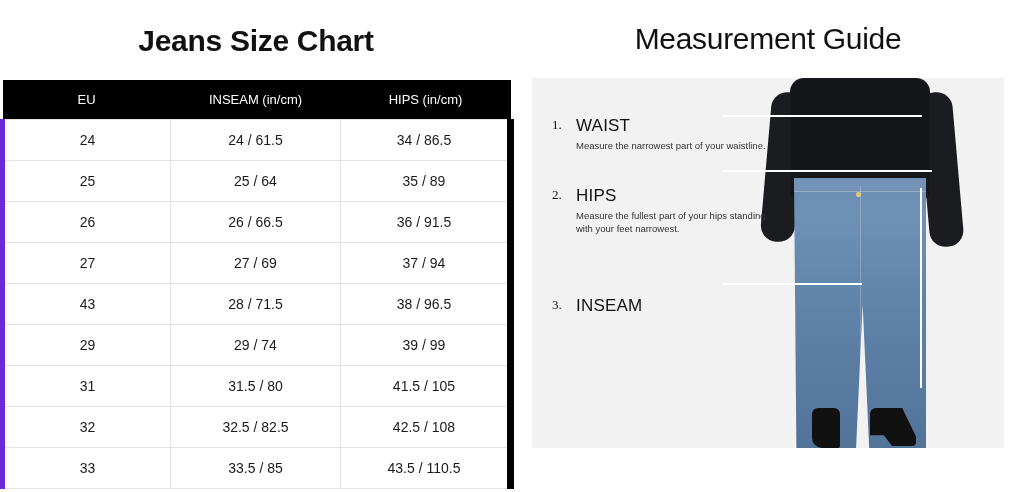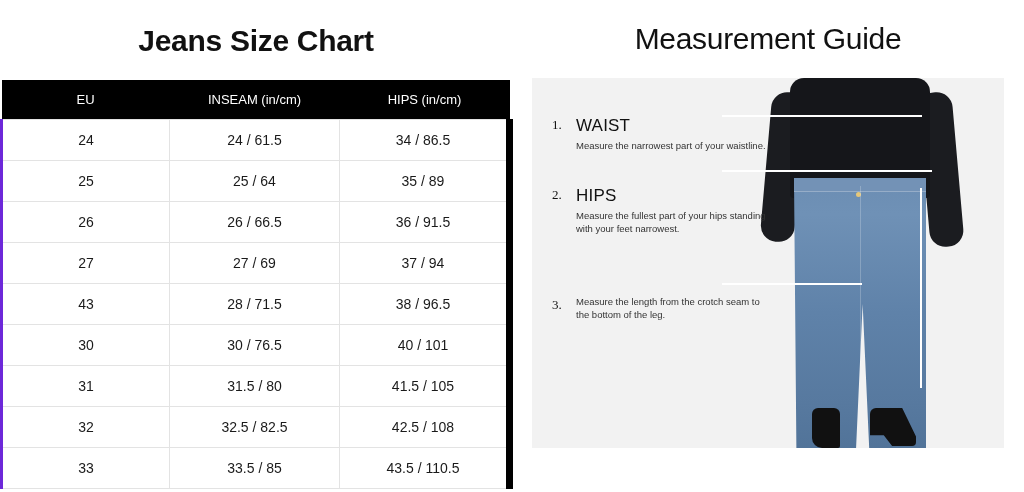--- a/index.html
+++ b/index.html
@@ -56,21 +56,21 @@
   table.size-table th.col-waist { width: 138px; }
   table.size-table th.col-hips { width: 138px; }
   table.size-table td {
     font-size: 14px;
     font-weight: 400;
     text-align: center;
     padding: 12px 0;
     border: 1px solid #e3e3e3;
     color: #1a1a1a;
   }
-  table.size-table tr td:first-child { border-left: 3px solid #6d28d9; text-align: center; }
+  table.size-table tr td:first-child { border-left: 5px solid #6d28d9; text-align: center; }
   table.size-table tr td:last-child { border-right: 7px solid #000000; }
 
   
   .right-panel {
     position: absolute;
     left: 512px;
     top: 0;
     width: 512px;
     height: 492px;
   }
@@ -263,23 +263,23 @@
           <td>27</td>
           <td>27 / 69</td>
           <td>37 / 94</td>
         </tr>
         <tr>
           <td>43</td>
           <td>28 / 71.5</td>
           <td>38 / 96.5</td>
         </tr>
         <tr>
-          <td>30</td>
-          <td>30 / 76.5</td>
-          <td>40 / 101</td>
+          <td>29</td>
+          <td>29 / 74</td>
+          <td>39 / 99</td>
         </tr>
         <tr>
           <td>31</td>
           <td>31.5 / 80</td>
           <td>41.5 / 105</td>
         </tr>
         <tr>
           <td>32</td>
           <td>32.5 / 82.5</td>
           <td>42.5 / 108</td>
@@ -322,19 +322,19 @@
       </div>
 
       <div class="callout c2">
         <span class="num">2.</span>
         <p class="head">HIPS</p>
         <p class="desc">Measure the fullest part of your hips standing with your feet narrowest.</p>
       </div>
 
       <div class="callout c3">
         <span class="num">3.</span>
-        <p class="desc">Measure the length from the crotch seam to the bottom of the leg.</p>
+        <p class="head">INSEAM</p>
       </div>
     </div>
 
   </div>
 
 </div>
 
 </body></html>

